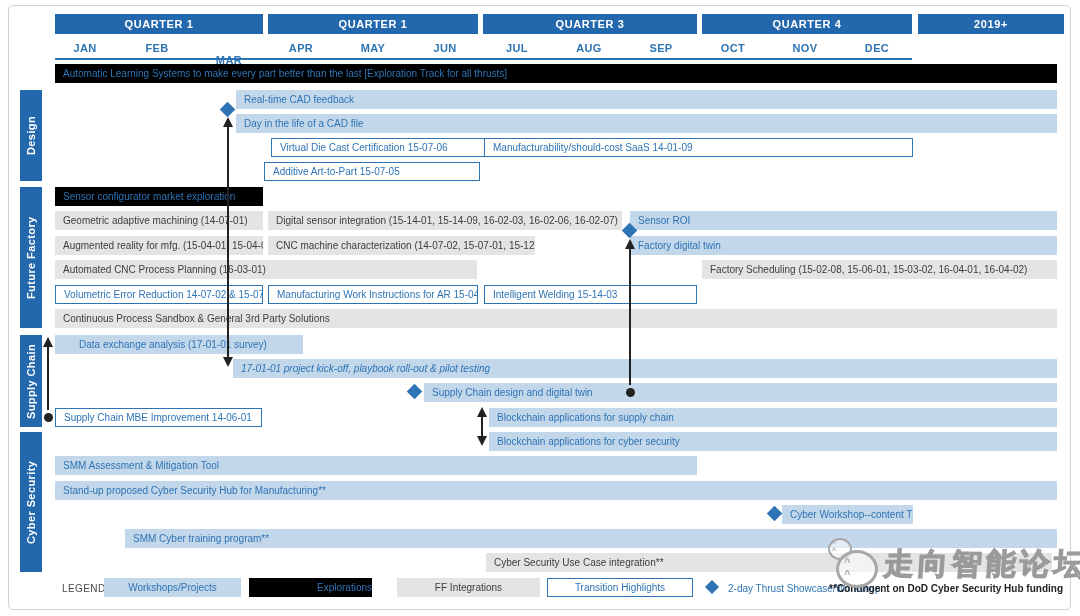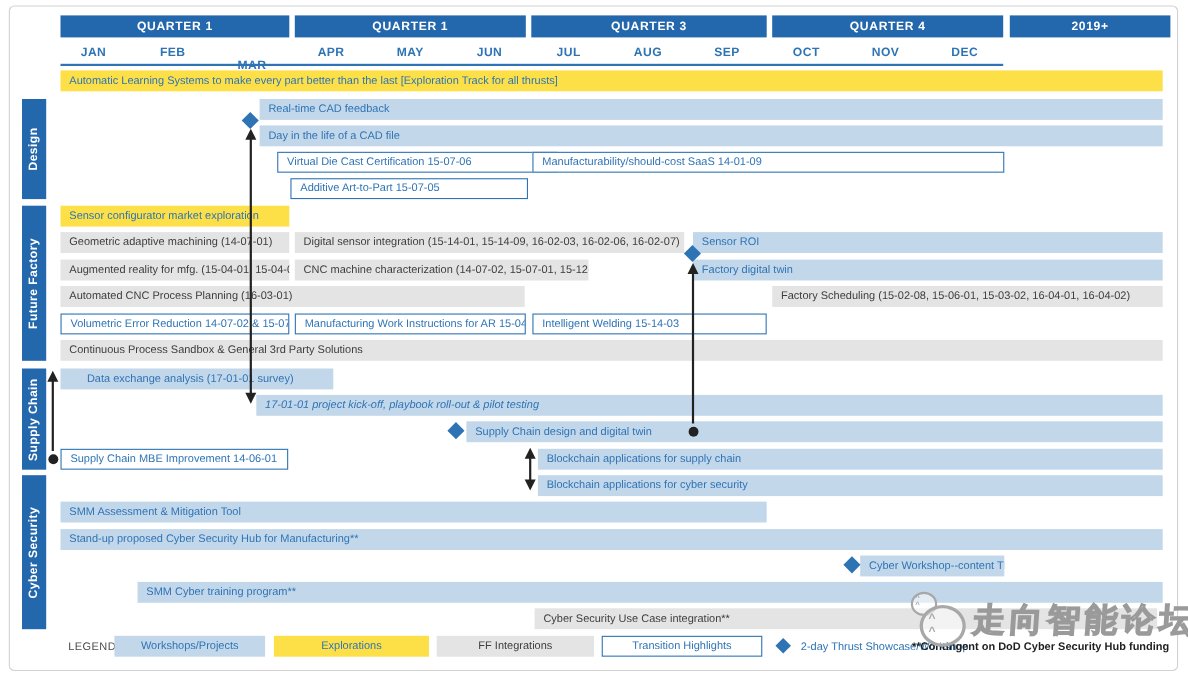--- a/index.html
+++ b/index.html
@@ -14,21 +14,21 @@
          transform:translateX(-50%);letter-spacing:.4px;}
   .axis-underline{position:absolute;left:55px;top:58px;width:857px;height:2px;background:#2e74b5;}
   
   .section{position:absolute;left:20px;width:22px;background:#2367ac;color:#fff;font-size:11px;
            font-weight:bold;letter-spacing:.4px;display:flex;align-items:center;justify-content:center;
            writing-mode:vertical-rl;transform:rotate(180deg);}
   
   .bar{position:absolute;height:19px;box-sizing:border-box;font-size:10px;line-height:19px;
        padding-left:8px;white-space:nowrap;overflow:hidden;}
   .workshop{background:#c3d7ea;color:#2e74b5;}
-  .exploration{background:#fde047;color:#2e74b5;}
+  .exploration{background:#000000;color:#2e74b5;}
   .ff{background:#e4e4e4;color:#3d3d3d;}
   .transition{background:#ffffff;border:1px solid #2e74b5;color:#2e74b5;line-height:17px;}
   .lg{padding-left:0;text-align:center;}
   
   .diamond{position:absolute;width:11px;height:11px;background:#2e74b5;transform:rotate(45deg);}
   .shaft{position:absolute;width:2px;background:#222222;}
   .tri-up{position:absolute;width:0;height:0;border-left:5px solid transparent;
           border-right:5px solid transparent;border-bottom:10px solid #222222;}
   .tri-down{position:absolute;width:0;height:0;border-left:5px solid transparent;
             border-right:5px solid transparent;border-top:10px solid #222222;}
@@ -90,21 +90,21 @@
     <div class="month" style="left: 733px;">OCT</div>
     <div class="month" style="left: 805px;">NOV</div>
     <div class="month" style="left: 877px;">DEC</div>
     <div class="section" style="top: 90px; height: 91px;">Design</div>
     <div class="section" style="top: 187px; height: 141px;">Future Factory</div>
     <div class="section" style="top: 335px; height: 92px;">Supply Chain</div>
     <div class="section" style="top: 432px; height: 140px;">Cyber Security</div>
     <div class="bar exploration" style="left: 55px; top: 64px; width: 1002px;">Automatic Learning Systems  to make every part better than the last [Exploration Track for all thrusts]</div>
     <div class="bar workshop" style="left: 236px; top: 90px; width: 821px;">Real-time CAD feedback</div>
     <div class="bar workshop" style="left: 236px; top: 114px; width: 821px;">Day in the life of a CAD file</div>
-    <div class="bar transition" style="left: 252px; top: 138px; width: 255px;">Virtual Die Cast Certification 15-07-06</div>
+    <div class="bar transition" style="left: 271px; top: 138px; width: 255px;">Virtual Die Cast Certification 15-07-06</div>
     <div class="bar transition" style="left: 484px; top: 138px; width: 429px;">Manufacturability/should-cost SaaS 14-01-09</div>
     <div class="bar transition" style="left: 264px; top: 162px; width: 216px;">Additive Art-to-Part 15-07-05</div>
     <div class="bar exploration" style="left: 55px; top: 187px; width: 208px;">Sensor configurator market exploration</div>
     <div class="bar ff" style="left: 55px; top: 211px; width: 208px;">Geometric adaptive machining (14-07-01)</div>
     <div class="bar ff" style="left: 268px; top: 211px; width: 354px;">Digital sensor integration (15-14-01, 15-14-09, 16-02-03, 16-02-06, 16-02-07)</div>
     <div class="bar workshop" style="left: 630px; top: 211px; width: 427px;">Sensor ROI</div>
     <div class="bar ff" style="left: 55px; top: 236px; width: 208px;">Augmented reality for mfg. (15-04-01, 15-04-03)</div>
     <div class="bar ff" style="left: 268px; top: 236px; width: 267px;">CNC machine characterization (14-07-02, 15-07-01, 15-12-05)</div>
     <div class="bar workshop" style="left: 630px; top: 236px; width: 427px;">Factory digital twin</div>
     <div class="bar ff" style="left: 55px; top: 260px; width: 422px;">Automated CNC Process Planning (16-03-01)</div>
@@ -134,16 +134,16 @@
     <div class="tri-up" style="left: 43px; top: 337px;"></div>
     <div class="dotp" style="left: 44px; top: 413px;"></div>
     <div class="shaft" style="left: 481px; top: 414px; height: 25px;"></div>
     <div class="tri-up" style="left: 477px; top: 407px;"></div>
     <div class="tri-down" style="left: 477px; top: 436px;"></div>
     <div class="diamond" style="left: 222px; top: 104px;"></div>
     <div class="diamond" style="left: 624px; top: 225px;"></div>
     <div class="diamond" style="left: 409px; top: 386px;"></div>
     <div class="diamond" style="left: 769px; top: 508px;"></div>
     <div class="bar lg workshop" style="left: 104px; top: 578px; width: 137px;">Workshops/Projects</div>
-    <div class="bar lg exploration" style="left: 249px; top: 578px; width: 141px;">Explorations</div>
+    <div class="bar lg exploration" style="left: 249px; top: 578px; width: 123px; text-align: right;">Explorations</div>
     <div class="bar lg ff" style="left: 397px; top: 578px; width: 143px;">FF Integrations</div>
     <div class="bar lg transition" style="left: 547px; top: 578px; width: 146px;">Transition Highlights</div>
   </div>
 
 </body></html>

